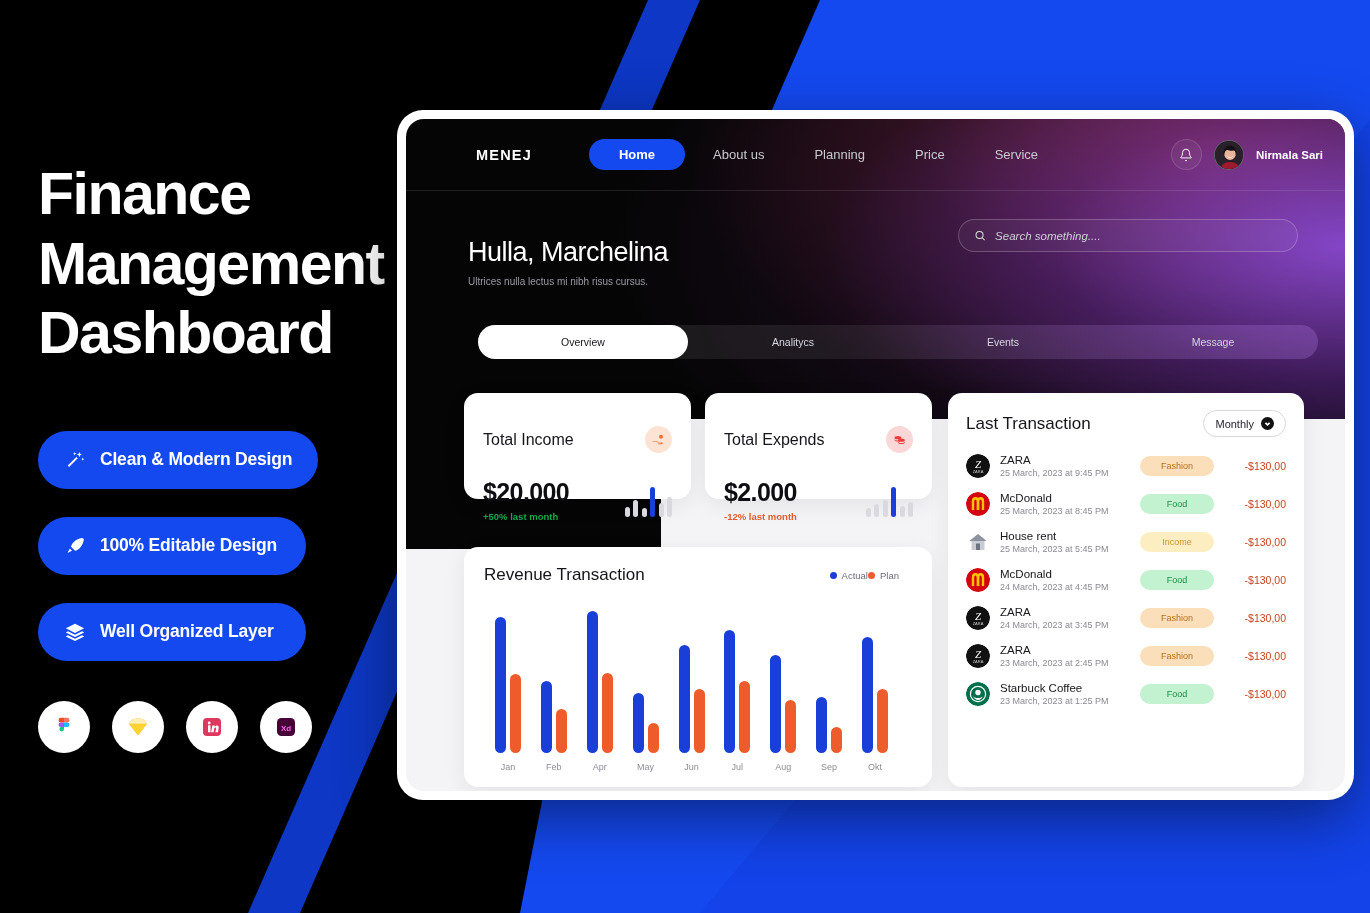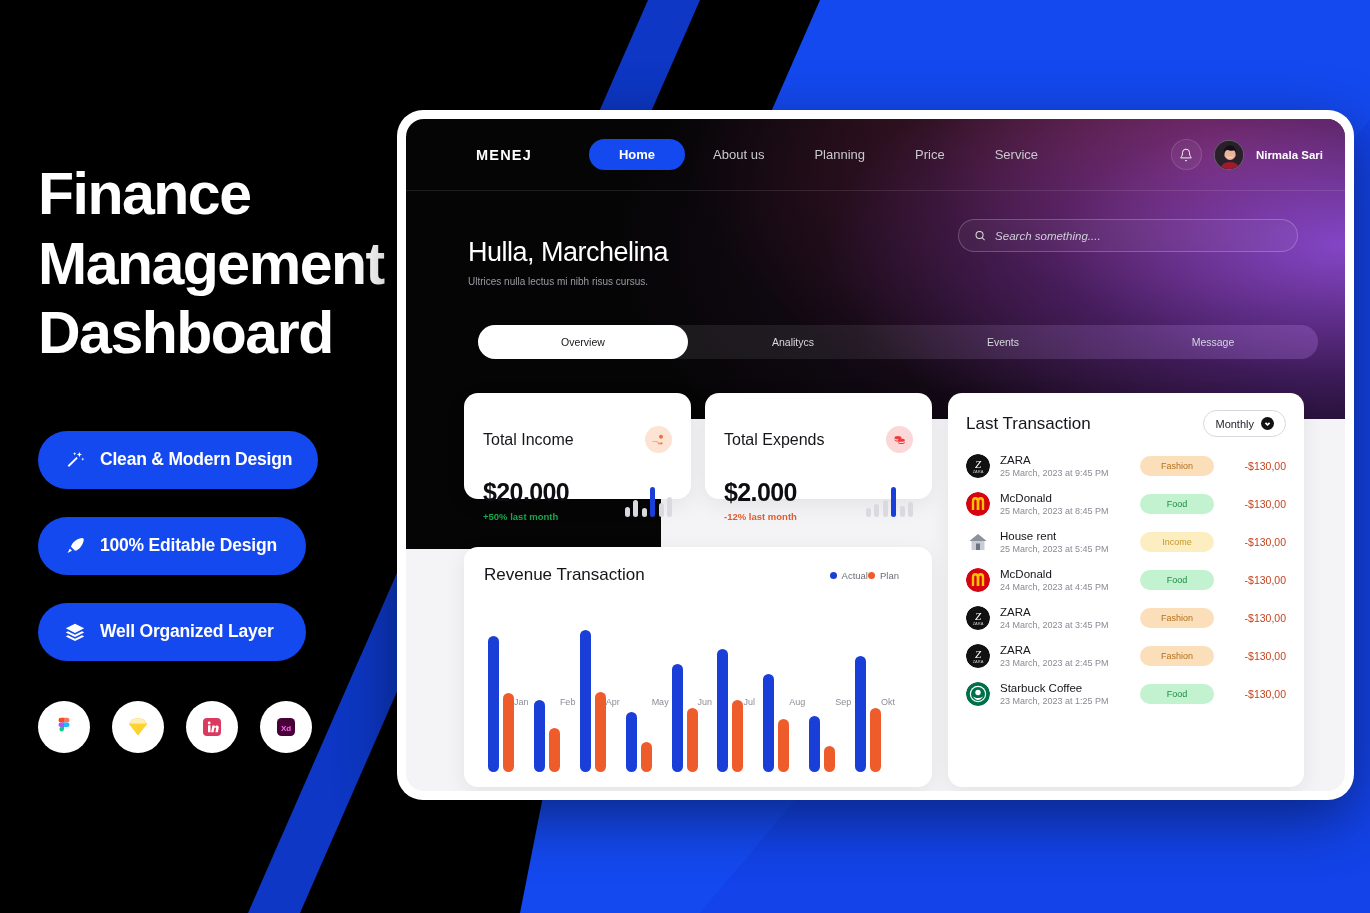--- a/index.html
+++ b/index.html
@@ -141,21 +141,21 @@
   .spark i.hl { background:#1a3fd8; }
 
   
   .revenue { left:58px; top:428px; width:468px; height:240px; padding:18px 33px 0 20px; }
   .rev-head { display:flex; align-items:center; justify-content:space-between; }
   .rev-title { font-size:17px; color:#15151b; }
   .legend { display:flex; align-items:center; }
   .legend span { display:flex; align-items:center; gap:5px; font-size:9.5px; color:#6d6d78; }
   .dot { width:7px; height:7px; border-radius:50%; display:inline-block; }
   .chart { position:relative; height:175px; margin-top:12px; display:flex; align-items:flex-end; justify-content:space-between; padding:0 4px; }
-  .group { display:flex; flex-direction:row; align-items:center; width:40px; }
+  .group { display:flex; flex-direction:column; align-items:center; width:40px; }
   .bars { display:flex; align-items:flex-end; gap:4px; height:150px; }
   .bar { width:11px; border-radius:6px; }
   .bar.actual { background:#1a3fd8; }
   .bar.plan { background:#ef5c2b; }
   .xlabel { font-size:9px; color:#8d8d98; margin-top:9px; }
 
   
   .trans { left:542px; top:274px; width:356px; height:394px; overflow:hidden; }
   .trans-head { display:flex; align-items:center; justify-content:space-between; padding:17px 18px 10px 18px; }
   .trans-title { font-size:17px; color:#15151b; }

